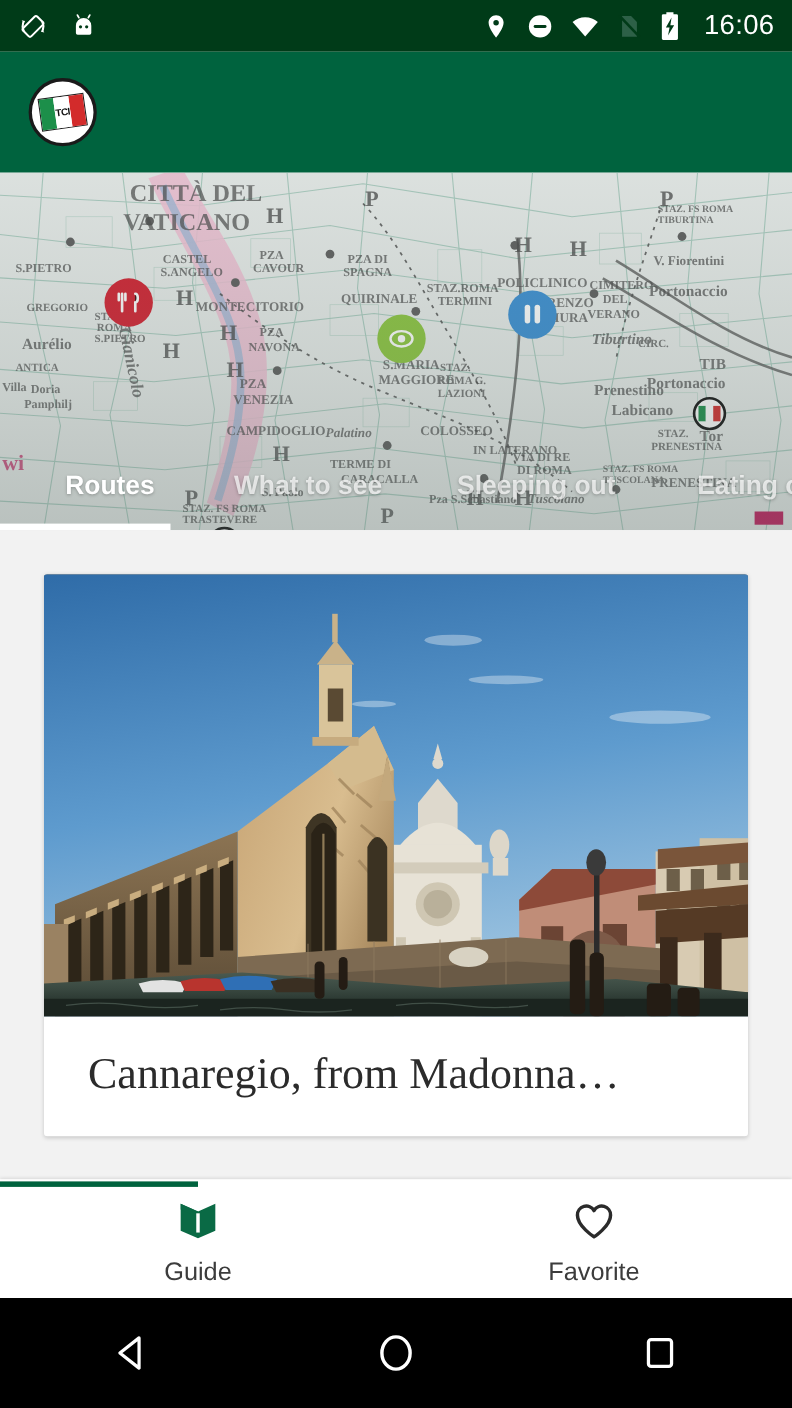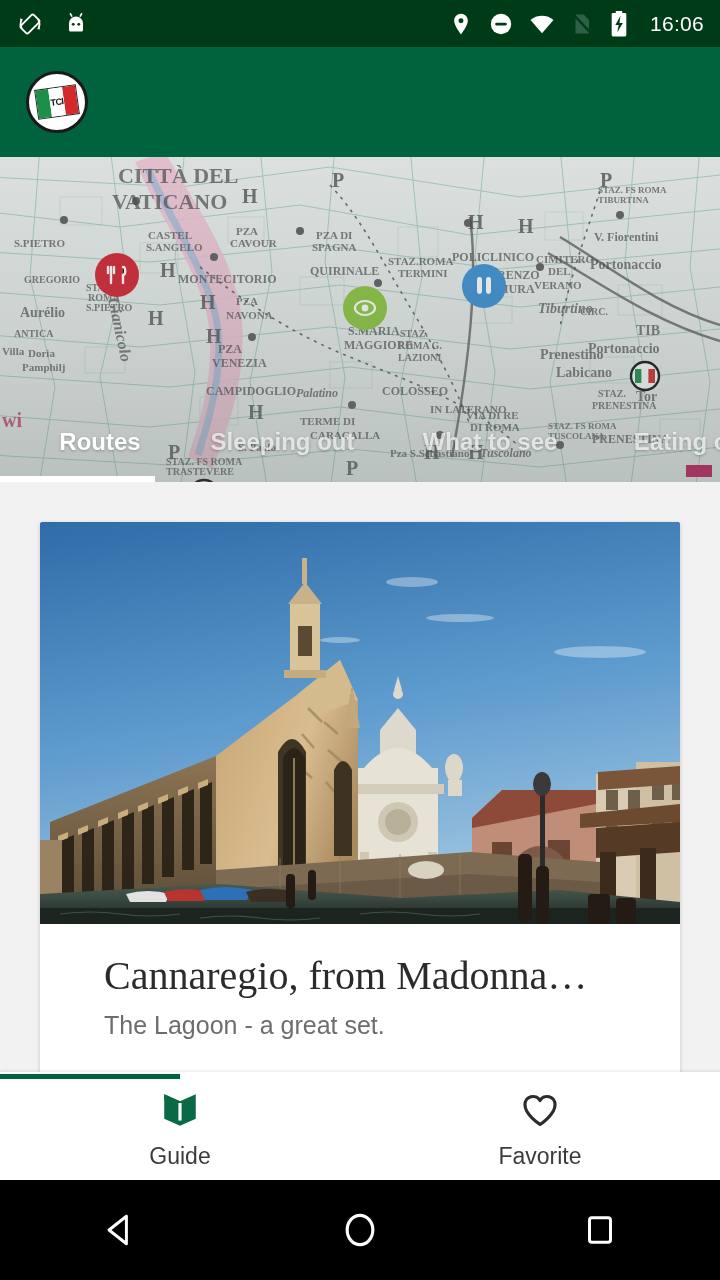--- a/index.html
+++ b/index.html
@@ -13,21 +13,21 @@
 
   
   .status-bar {
     position:absolute; top:0; left:0; width:720px; height:47px;
     background:#003b18; display:flex; align-items:center;
     padding:0 16px;
   }
   .status-left { display:flex; align-items:center; gap:18px; }
   .status-right { display:flex; align-items:center; gap:14px; margin-left:auto; }
   .sb-icon { display:flex; align-items:center; justify-content:center; }
-  .clock { color:#fff; font-size:21px; font-weight:400; letter-spacing:.3px; margin-left:6px; }
+  .clock { color:#fff; font-size:25px; font-weight:400; letter-spacing:.3px; margin-left:6px; }
 
   
   .app-bar {
     position:absolute; top:47px; left:0; width:720px; height:110px;
     background:#00633e; display:flex; align-items:center;
   }
   .logo {
     position:absolute; left:26px; top:50%; transform:translateY(-50%);
     width:62px; height:62px; border-radius:50%;
     background:#fff; border:3px solid #1a1a1a;
@@ -86,21 +86,21 @@
     background:#f2f2f2; overflow:hidden;
   }
   .card {
     position:absolute; top:40px; left:40px; width:640px;
     background:#fff; border-radius:3px;
     box-shadow:0 1px 4px rgba(0,0,0,.18);
     overflow:hidden;
   }
   .card-img { position:relative; width:640px; height:402px; overflow:hidden; background:#2d4b63; }
   .card-img svg { position:absolute; inset:0; width:100%; height:100%; display:block; }
-  .card-body { padding:30px 40px 34px 64px; }
+  .card-body { padding:30px 40px 34px 40px; }
   .card-title {
     font-family:"Liberation Serif", serif;
     font-size:40px; color:#2b2b2b; line-height:1.12;
     white-space:nowrap; overflow:hidden;
   }
   .card-sub {
     margin-top:12px; font-size:25px; color:#6d6d6d; font-weight:400;
   }
 
   
@@ -378,22 +378,22 @@
             <rect x="6.6" width="6.8" height="14" fill="#fff"></rect>
             <rect x="13.4" width="6.6" height="14" fill="#d32b2b"></rect>
           </g>
       </g>
       <rect x="686" y="308" width="26" height="12" fill="#c2195b"></rect>
     </svg>
     <div class="map-shade"></div>
 
     <div class="tabs">
       <div class="tab t0">Routes</div>
+      <div class="tab t1">What to see</div>
       <div class="tab t2">Sleeping out</div>
-      <div class="tab t1">What to see</div>
       <div class="tab t3">Eating out</div>
     </div>
     <div class="tab-ind"></div>
   </div>
 
   <div class="content">
     <div class="card">
       <div class="card-img">
         <svg viewBox="0 0 640 402" preserveAspectRatio="xMidYMid slice">
           <defs>
@@ -562,21 +562,20 @@
             <rect x="496" y="344" width="13" height="58" rx="5"></rect>
             <rect x="246" y="352" width="9" height="34" rx="4"></rect>
             <rect x="268" y="348" width="8" height="30" rx="4"></rect>
             <rect x="548" y="372" width="22" height="30" rx="4"></rect>
             <rect x="576" y="376" width="20" height="26" rx="4"></rect>
           </g>
         </svg>
       </div>
       <div class="card-body">
         <div class="card-title">Cannaregio, from Madonna…</div>
-        <div class="card-sub">The Lagoon - a great set.</div>
       </div>
     </div>
   </div>
 
   <div class="bottom-nav">
     <div class="nav-progress"></div>
 
     <div class="nav-item active">
       <span class="nav-icon">
         <svg width="46" height="42" viewBox="0 0 24 24">

